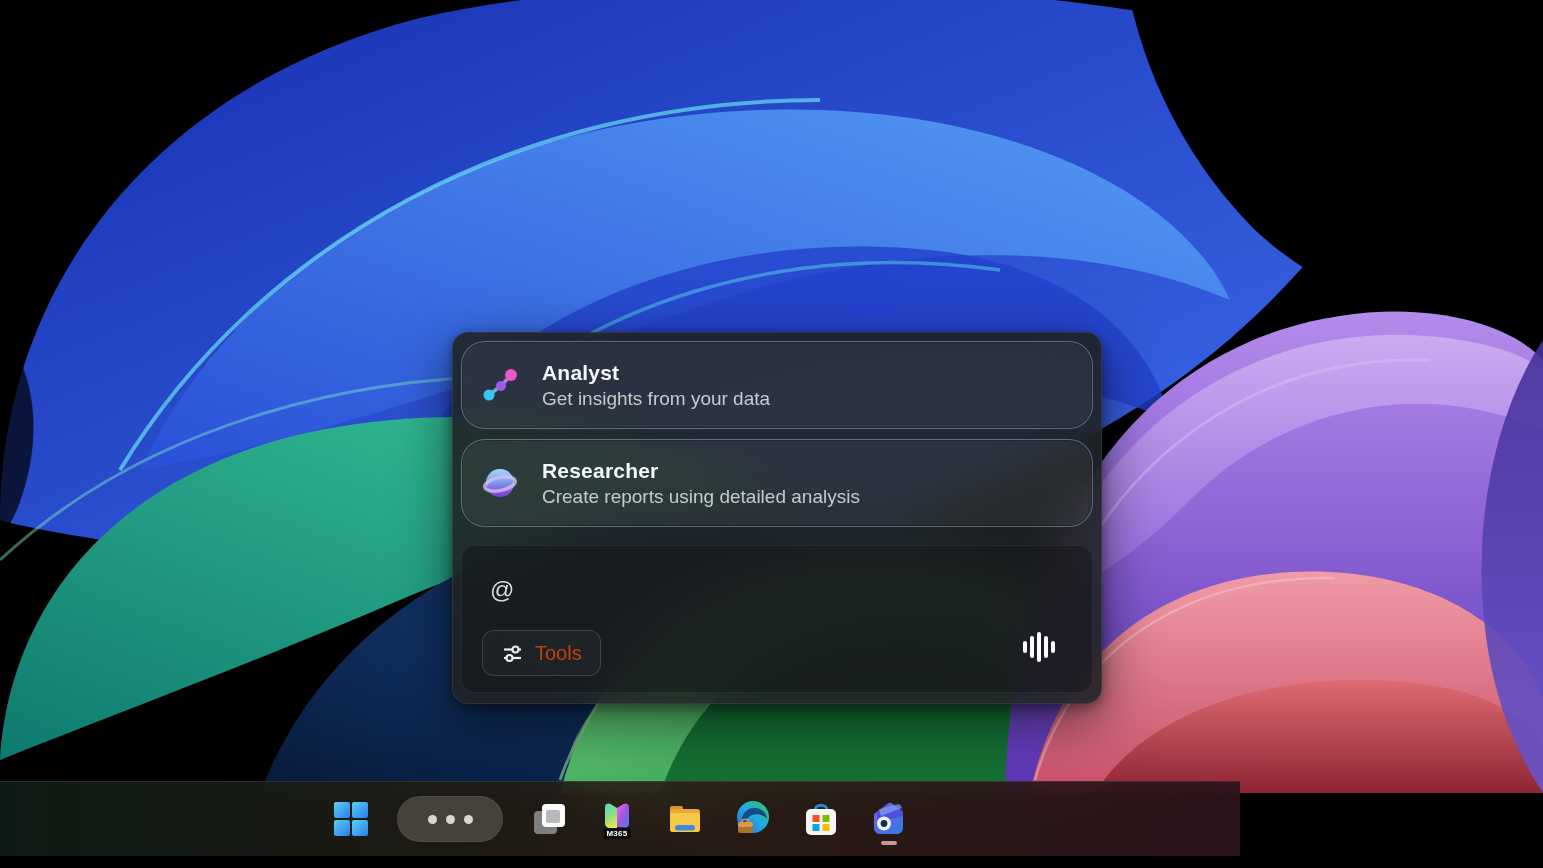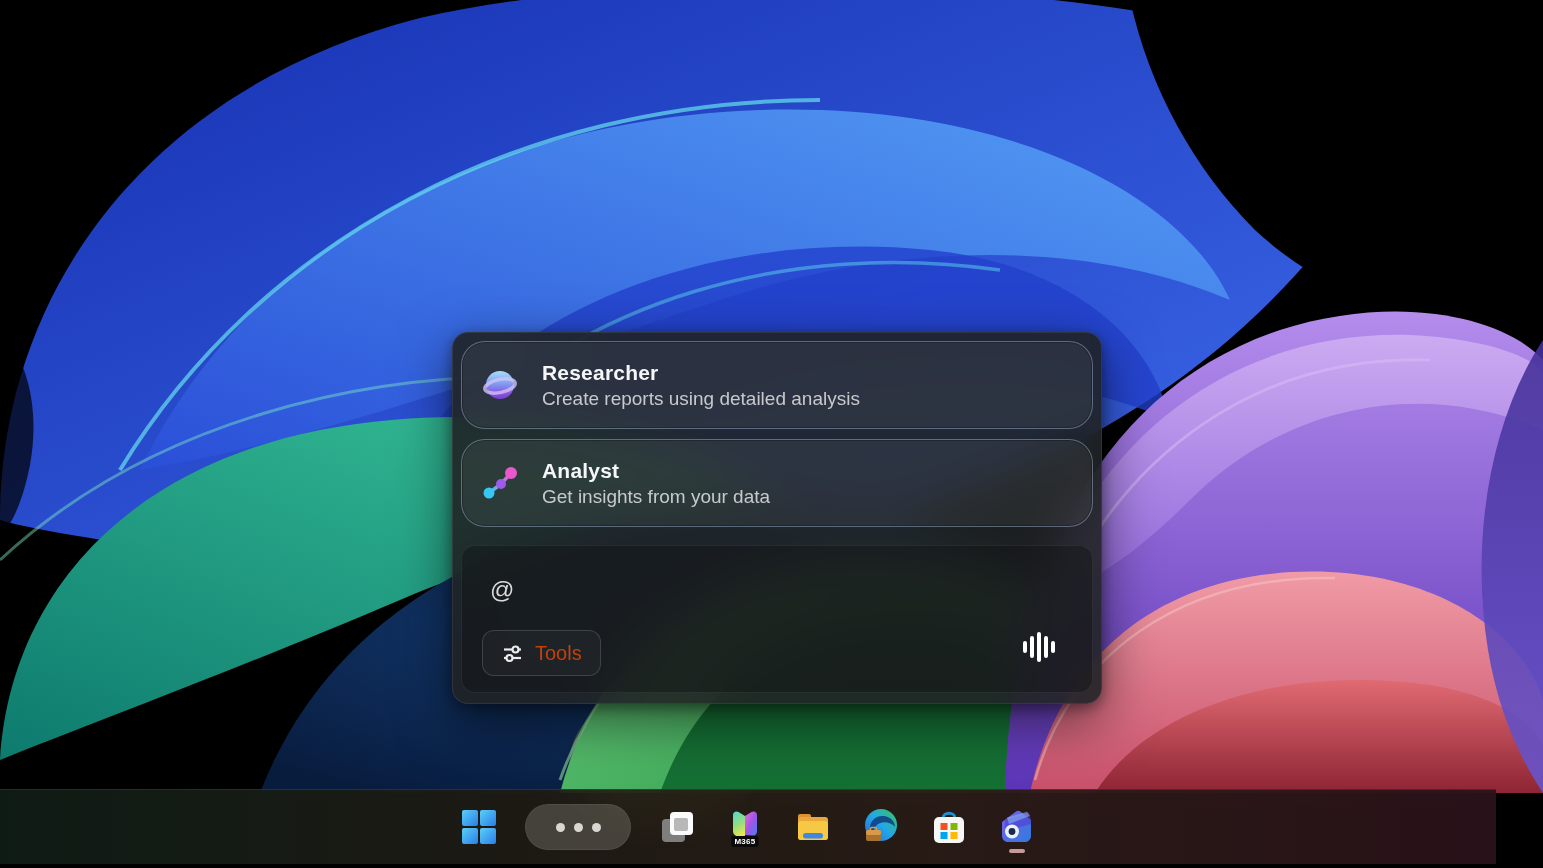--- a/index.html
+++ b/index.html
@@ -41,21 +41,21 @@
     display:flex; align-items:center; gap:11px; padding:0 18px;
     border-radius:12px; border:1px solid rgba(255,255,255,0.15);
     background:rgba(255,255,255,0.03); cursor:pointer;
   }
   .tools-label { color:#c2410c; font-size:20px; font-weight:400; }
   .voice-btn { position:absolute; right:36px; bottom:26px; width:36px; height:38px;
     display:flex; align-items:center; justify-content:center; cursor:pointer; }
 
   
   .taskbar {
-    position:absolute; left:0; bottom:4px; width:1496px; height:75px;
+    position:absolute; left:0; bottom:12px; width:1240px; height:75px;
     background:linear-gradient(90deg, rgba(17,32,24,0.85) 0%, rgba(32,30,23,0.85) 32%,
       rgba(45,30,24,0.88) 62%, rgba(45,19,27,0.9) 100%);
     border-top:1px solid rgba(255,255,255,0.09);
     backdrop-filter: blur(18px);
   }
   .tb-row { position:absolute; left:0; right:0; top:0; bottom:0;
     display:flex; align-items:center; justify-content:center; gap:24px; }
   .tb-btn { position:relative; width:44px; height:58px; display:flex; align-items:center;
     justify-content:center; border-radius:6px; cursor:pointer; }
   .search-pill {
@@ -144,59 +144,59 @@
     <path d="M1040,600 C1100,430 1240,330 1410,335 C1480,338 1530,355 1543,372 L1543,430
              C1430,380 1290,400 1190,500 C1130,560 1080,590 1040,600 Z" fill="url(#gLav)" opacity="0.92"></path>
     <path d="M1050,620 C1120,450 1260,355 1430,360" stroke="#d8c0f8" stroke-width="3" fill="none" opacity="0.5"></path>
     <path d="M1030,793 C1060,650 1170,565 1330,572 C1450,578 1525,640 1543,700 L1543,793 Z" fill="url(#gPink)"></path>
     <path d="M1035,780 C1070,655 1180,575 1335,578" stroke="#f8c8c8" stroke-width="2.5" fill="none" opacity="0.5"></path>
     <path d="M1095,793 C1150,705 1290,665 1430,685 C1500,696 1535,725 1543,745 L1543,793 Z" fill="url(#gRed)"></path>
     <path d="M1543,340 C1490,420 1470,540 1488,650 C1498,710 1518,755 1543,793 Z" fill="url(#gRPurp)" opacity="0.9"></path>
   </svg>
 
   <div class="popup">
+
+    <div class="agent-card">
+      <svg width="40" height="40" viewBox="0 0 40 40">
+        <defs>
+          <linearGradient id="aLine" x1="0" y1="1" x2="1" y2="0">
+            <stop offset="0" stop-color="#40c8f0"></stop>
+              <stop offset="1" stop-color="#e85ad0"></stop>
+          </linearGradient>
+        </defs>
+        <path d="M9,30 L21,21 L31,10" stroke="url(#aLine)" stroke-width="3.5" stroke-linecap="round" fill="none"></path>
+        <circle cx="9" cy="30" r="5.5" fill="#38c6f2"></circle>
+        <circle cx="21" cy="21" r="5" fill="#9e5ae8"></circle>
+        <circle cx="31" cy="10" r="6" fill="#ea58cc"></circle>
+      </svg>
+      <div class="agent-texts">
+        <div class="agent-name">Analyst</div>
+        <div class="agent-desc">Get insights from your data</div>
+      </div>
+    </div>
 
     <div class="agent-card">
       <svg width="40" height="40" viewBox="0 0 40 40">
         <defs>
           <linearGradient id="rSph" x1="0" y1="0" x2="0" y2="1">
             <stop offset="0" stop-color="#a8dcf8"></stop>
               <stop offset="0.45" stop-color="#7f9ef0"></stop>
             <stop offset="0.78" stop-color="#8a55e0"></stop>
               <stop offset="1" stop-color="#7a3fd0"></stop>
           </linearGradient>
         </defs>
         <circle cx="20" cy="20" r="14" fill="url(#rSph)"></circle>
         <ellipse cx="20" cy="21" rx="15.5" ry="6.5" fill="none" stroke="#cfc2f5" stroke-width="3.5" opacity="0.8" transform="rotate(-12 20 21)"></ellipse>
       </svg>
       <div class="agent-texts">
         <div class="agent-name">Researcher</div>
         <div class="agent-desc">Create reports using detailed analysis</div>
       </div>
     </div>
 
-    <div class="agent-card">
-      <svg width="40" height="40" viewBox="0 0 40 40">
-        <defs>
-          <linearGradient id="aLine" x1="0" y1="1" x2="1" y2="0">
-            <stop offset="0" stop-color="#40c8f0"></stop>
-              <stop offset="1" stop-color="#e85ad0"></stop>
-          </linearGradient>
-        </defs>
-        <path d="M9,30 L21,21 L31,10" stroke="url(#aLine)" stroke-width="3.5" stroke-linecap="round" fill="none"></path>
-        <circle cx="9" cy="30" r="5.5" fill="#38c6f2"></circle>
-        <circle cx="21" cy="21" r="5" fill="#9e5ae8"></circle>
-        <circle cx="31" cy="10" r="6" fill="#ea58cc"></circle>
-      </svg>
-      <div class="agent-texts">
-        <div class="agent-name">Analyst</div>
-        <div class="agent-desc">Get insights from your data</div>
-      </div>
-    </div>
-
     <div class="composer">
       <div class="mention">@</div>
 
       <div class="tools-btn">
         <svg width="23" height="23" viewBox="0 0 23 23">
           <line x1="3" y1="7.5" x2="20" y2="7.5" stroke="#ececec" stroke-width="2.2"></line>
           <circle cx="14.5" cy="7.5" r="3" fill="#26292a" stroke="#ececec" stroke-width="2.2"></circle>
           <line x1="3" y1="16" x2="20" y2="16" stroke="#ececec" stroke-width="2.2"></line>
           <circle cx="8.5" cy="16" r="3" fill="#26292a" stroke="#ececec" stroke-width="2.2"></circle>
         </svg>

